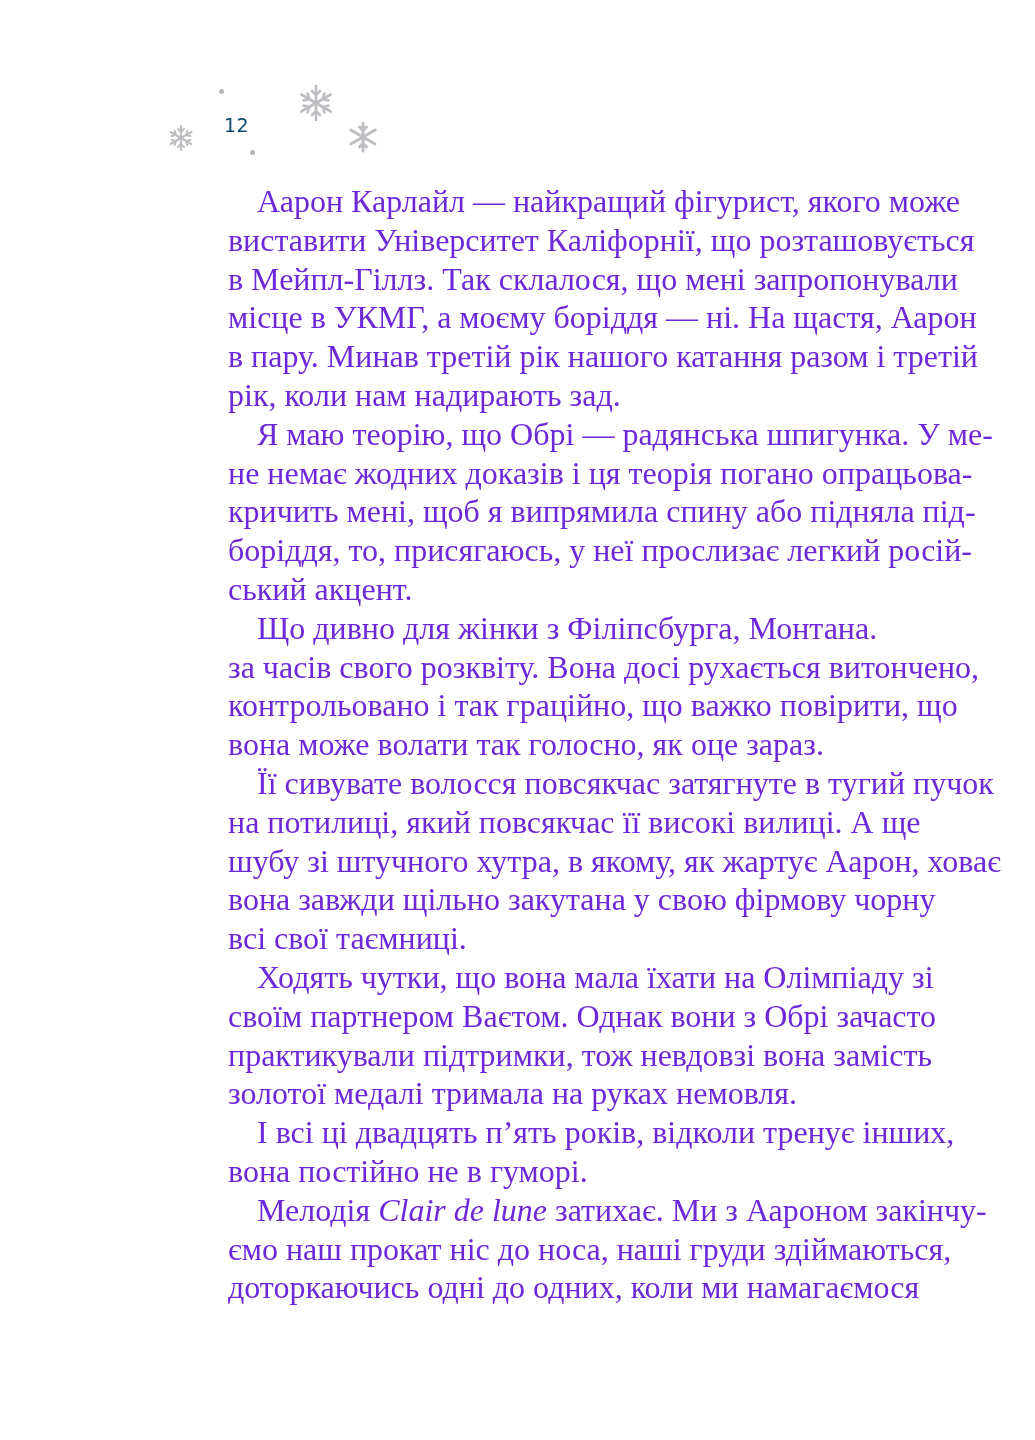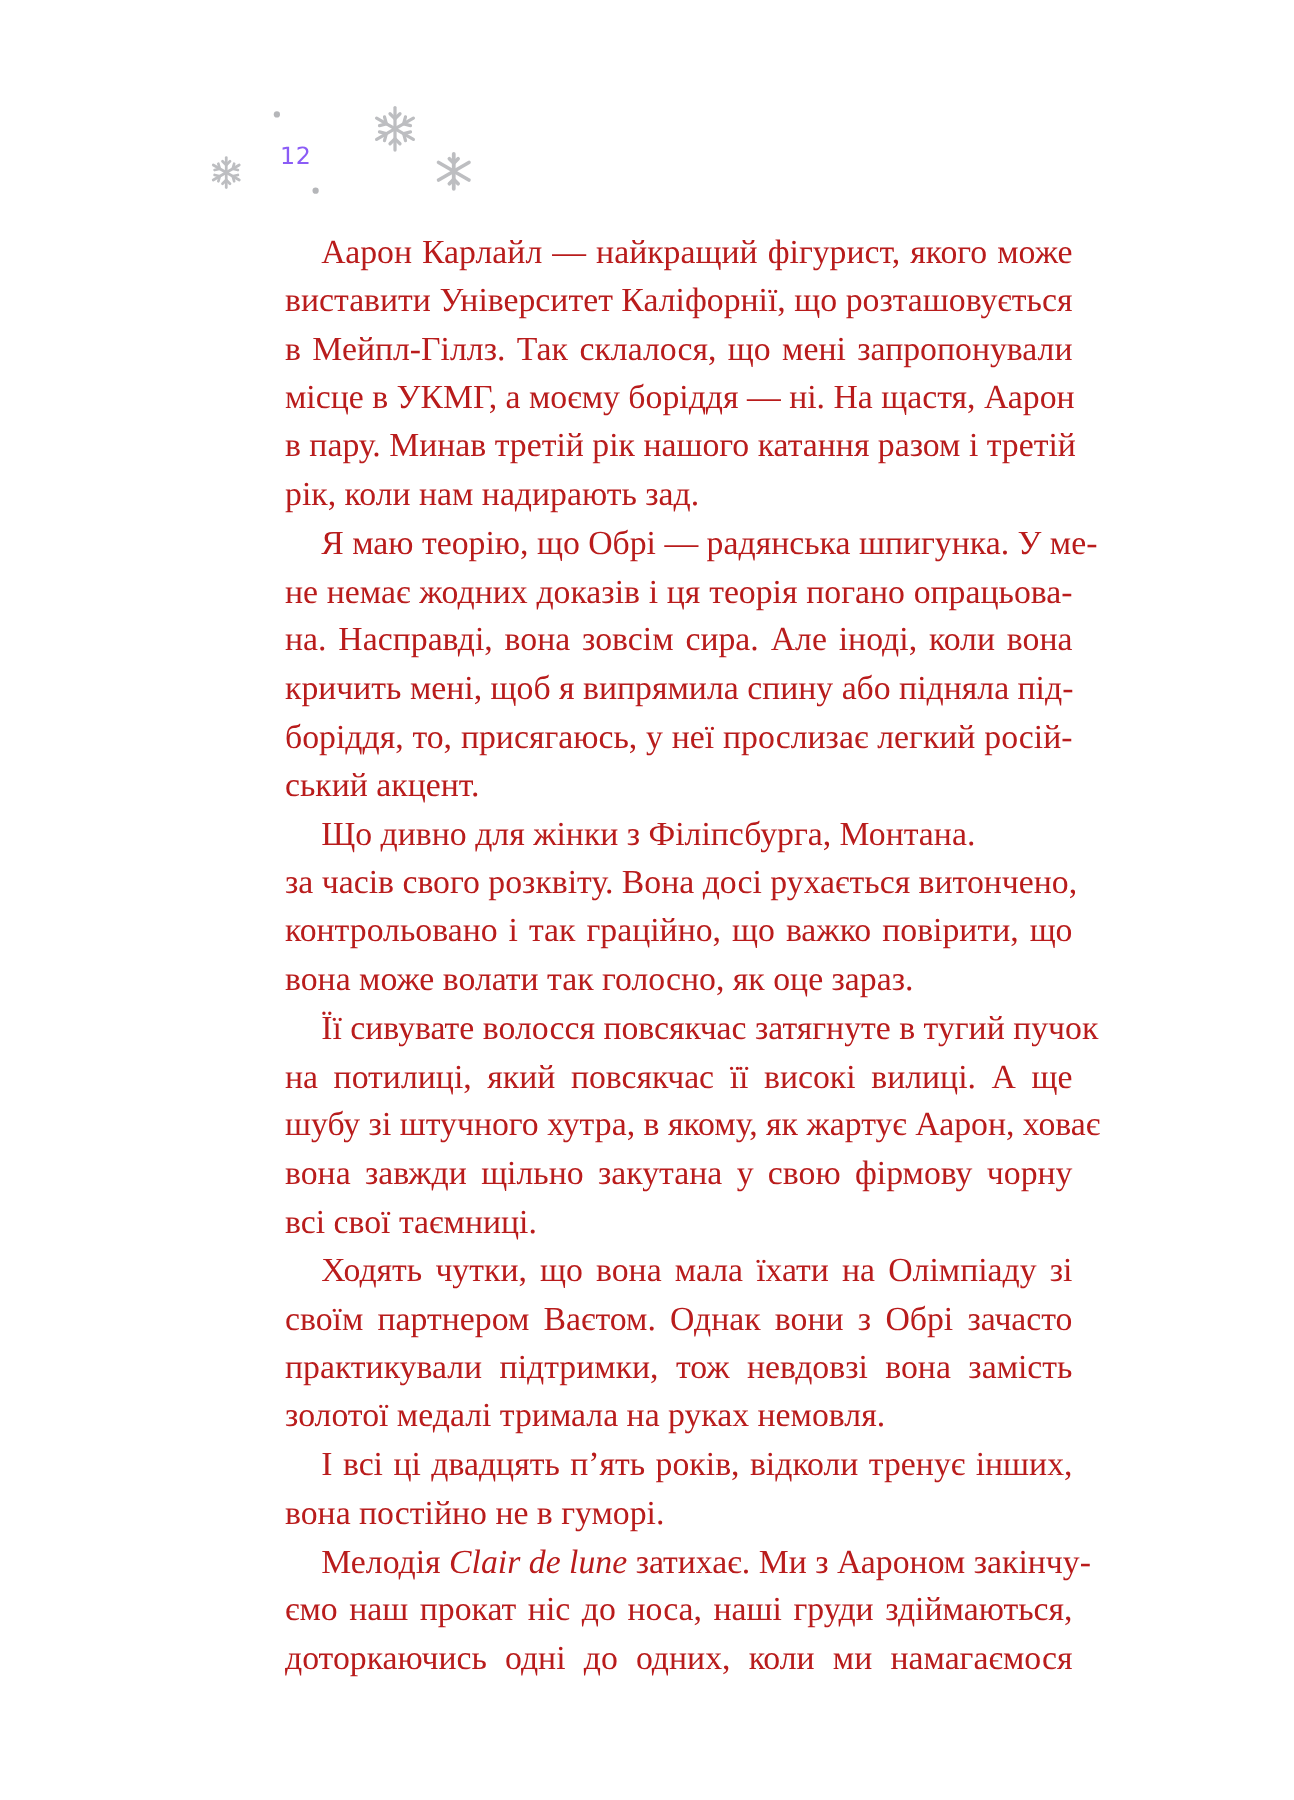--- a/index.html
+++ b/index.html
@@ -1,21 +1,21 @@
 <!DOCTYPE html>
 <html><head>
 <meta charset="utf-8">
 <style>
   html, body { margin:0; padding:0; background:#ffffff; }
   body { width:1035px; height:1440px; position:relative; overflow:hidden; font-family:"DejaVu Serif", serif; }
-  .page-number { position:absolute; left:224px; top:114px; font-family:"DejaVu Sans", sans-serif; font-size:19px; color:#8b5cf6; letter-spacing:0.5px; }
+  .page-number { position:absolute; left:224px; top:114px; font-family:"DejaVu Sans", sans-serif; font-size:19px; color:#0c4a6e; letter-spacing:0.5px; }
   .flake { position:absolute; color:#b8b9bc; line-height:1; }
   .dot { position:absolute; width:5px; height:5px; border-radius:50%; background:#b5b6b9; }
   .text-block { position:absolute; left:228px; top:182px; width:630px; }
-  .line { height:38.8px; line-height:38.8px; font-family:"Liberation Serif", serif; font-size:27px; color:#b91c1c; white-space:nowrap; text-align:justify; text-align-last:justify; }
+  .line { height:38.8px; line-height:38.8px; font-family:"Liberation Serif", serif; font-size:32px; color:#6d28d9; white-space:nowrap; text-align:justify; text-align-last:justify; }
   .line.last { text-align-last:left; }
   .line.indent { padding-left:29px; }
   .ital { font-style:italic; }
 </style>
 </head>
 <body>
 
 <div class="dot" style="left:219px; top:89px;"></div>
 <div class="dot" style="left:250px; top:150px;"></div>
 
@@ -57,21 +57,20 @@
     <div class="line">виставити Університет Каліфорнії, що розташовується</div>
     <div class="line">в Мейпл-Гіллз. Так склалося, що мені запропонували</div>
     <div class="line">місце в УКМГ, а моєму боріддя — ні. На щастя, Аарон</div>
     <div class="line">в пару. Минав третій рік нашого катання разом і третій</div>
     <div class="line last">рік, коли нам надирають зад.</div>
   </div>
 
   <div>
     <div class="line indent">Я маю теорію, що Обрі — радянська шпигунка. У ме-</div>
     <div class="line">не немає жодних доказів і ця теорія погано опрацьова-</div>
-    <div class="line">на. Насправді, вона зовсім сира. Але іноді, коли вона</div>
     <div class="line">кричить мені, щоб я випрямила спину або підняла під-</div>
     <div class="line">боріддя, то, присягаюсь, у неї прослизає легкий росій-</div>
     <div class="line last">ський акцент.</div>
   </div>
 
   <div>
     <div class="line indent last">Що дивно для жінки з Філіпсбурга, Монтана.</div>
   </div>
 
   <div>

